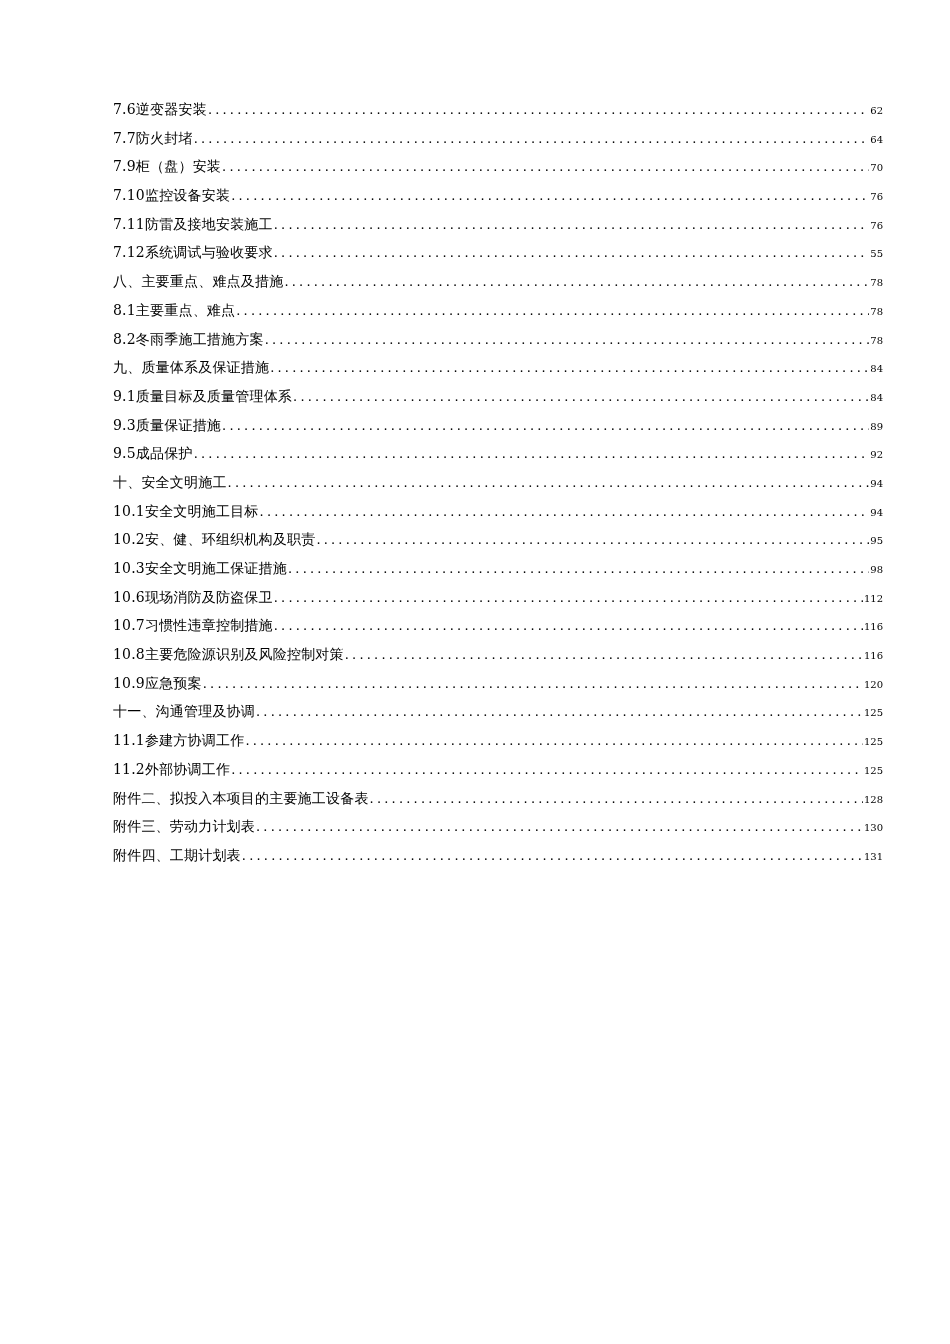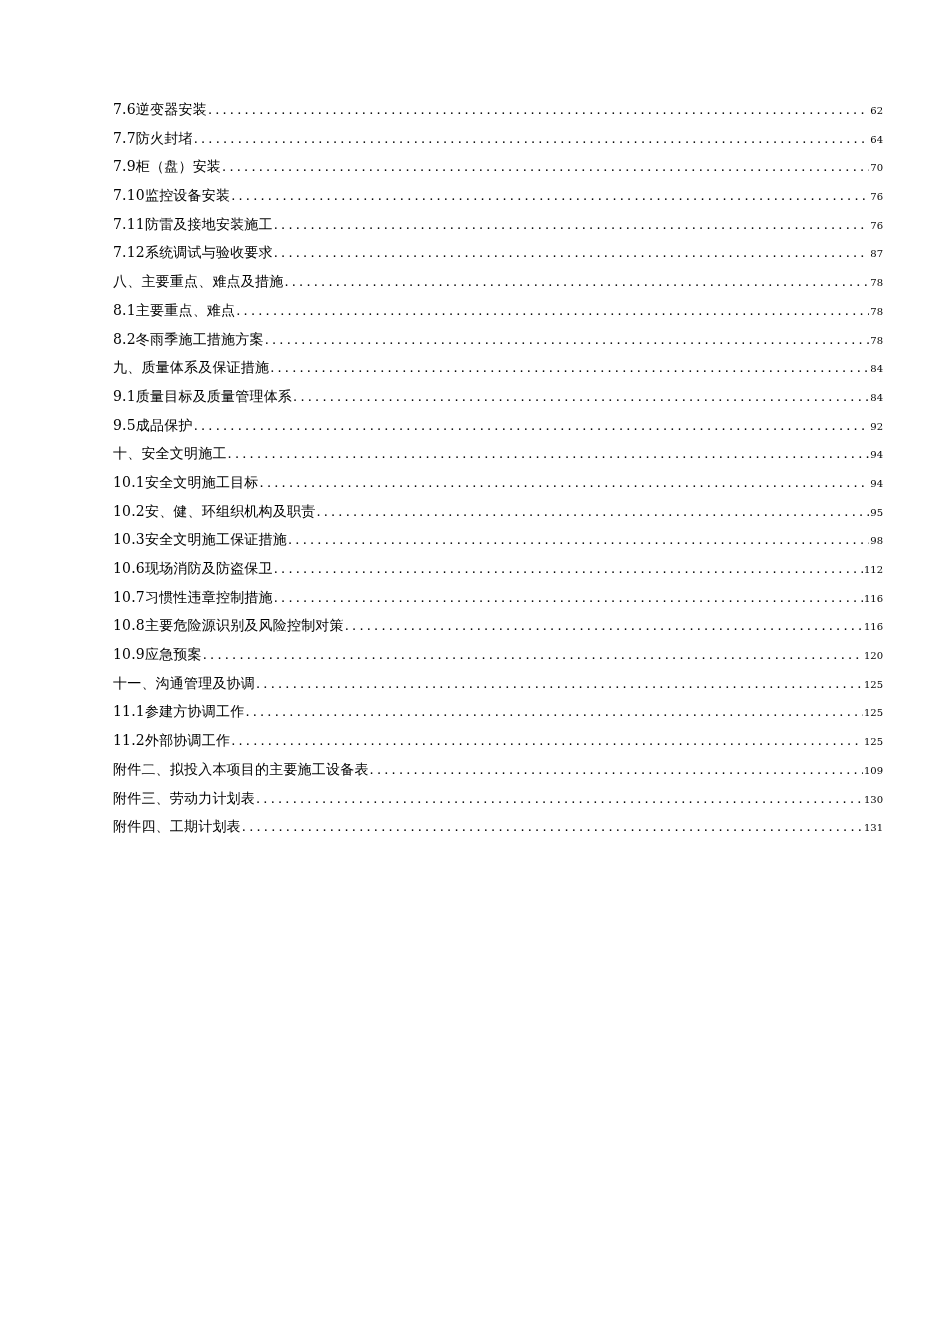--- a/index.html
+++ b/index.html
@@ -84,21 +84,21 @@
       <span class="toc-page">76</span>
     </div>
     <div class="toc-row">
       <span class="toc-title">7.11防雷及接地安装施工</span>
       <span class="toc-leader"><span class="toc-leader-spacer">.</span></span>
       <span class="toc-page">76</span>
     </div>
     <div class="toc-row">
       <span class="toc-title">7.12系统调试与验收要求</span>
       <span class="toc-leader"><span class="toc-leader-spacer">.</span></span>
-      <span class="toc-page">87</span>
+      <span class="toc-page">55</span>
     </div>
     <div class="toc-row">
       <span class="toc-title">八、主要重点、难点及措施</span>
       <span class="toc-leader"><span class="toc-leader-spacer">.</span></span>
       <span class="toc-page">78</span>
     </div>
     <div class="toc-row">
       <span class="toc-title">8.1主要重点、难点</span>
       <span class="toc-leader"><span class="toc-leader-spacer">.</span></span>
       <span class="toc-page">78</span>
@@ -112,20 +112,25 @@
       <span class="toc-title">九、质量体系及保证措施</span>
       <span class="toc-leader"><span class="toc-leader-spacer">.</span></span>
       <span class="toc-page">84</span>
     </div>
     <div class="toc-row">
       <span class="toc-title">9.1质量目标及质量管理体系</span>
       <span class="toc-leader"><span class="toc-leader-spacer">.</span></span>
       <span class="toc-page">84</span>
     </div>
     <div class="toc-row">
+      <span class="toc-title">9.3质量保证措施</span>
+      <span class="toc-leader"><span class="toc-leader-spacer">.</span></span>
+      <span class="toc-page">89</span>
+    </div>
+    <div class="toc-row">
       <span class="toc-title">9.5成品保护</span>
       <span class="toc-leader"><span class="toc-leader-spacer">.</span></span>
       <span class="toc-page">92</span>
     </div>
     <div class="toc-row">
       <span class="toc-title">十、安全文明施工</span>
       <span class="toc-leader"><span class="toc-leader-spacer">.</span></span>
       <span class="toc-page">94</span>
     </div>
     <div class="toc-row">
@@ -174,21 +179,21 @@
       <span class="toc-page">125</span>
     </div>
     <div class="toc-row">
       <span class="toc-title">11.2外部协调工作</span>
       <span class="toc-leader"><span class="toc-leader-spacer">.</span></span>
       <span class="toc-page">125</span>
     </div>
     <div class="toc-row">
       <span class="toc-title">附件二、拟投入本项目的主要施工设备表</span>
       <span class="toc-leader"><span class="toc-leader-spacer">.</span></span>
-      <span class="toc-page">109</span>
+      <span class="toc-page">128</span>
     </div>
     <div class="toc-row">
       <span class="toc-title">附件三、劳动力计划表</span>
       <span class="toc-leader"><span class="toc-leader-spacer">.</span></span>
       <span class="toc-page">130</span>
     </div>
     <div class="toc-row">
       <span class="toc-title">附件四、工期计划表</span>
       <span class="toc-leader"><span class="toc-leader-spacer">.</span></span>
       <span class="toc-page">131</span>

